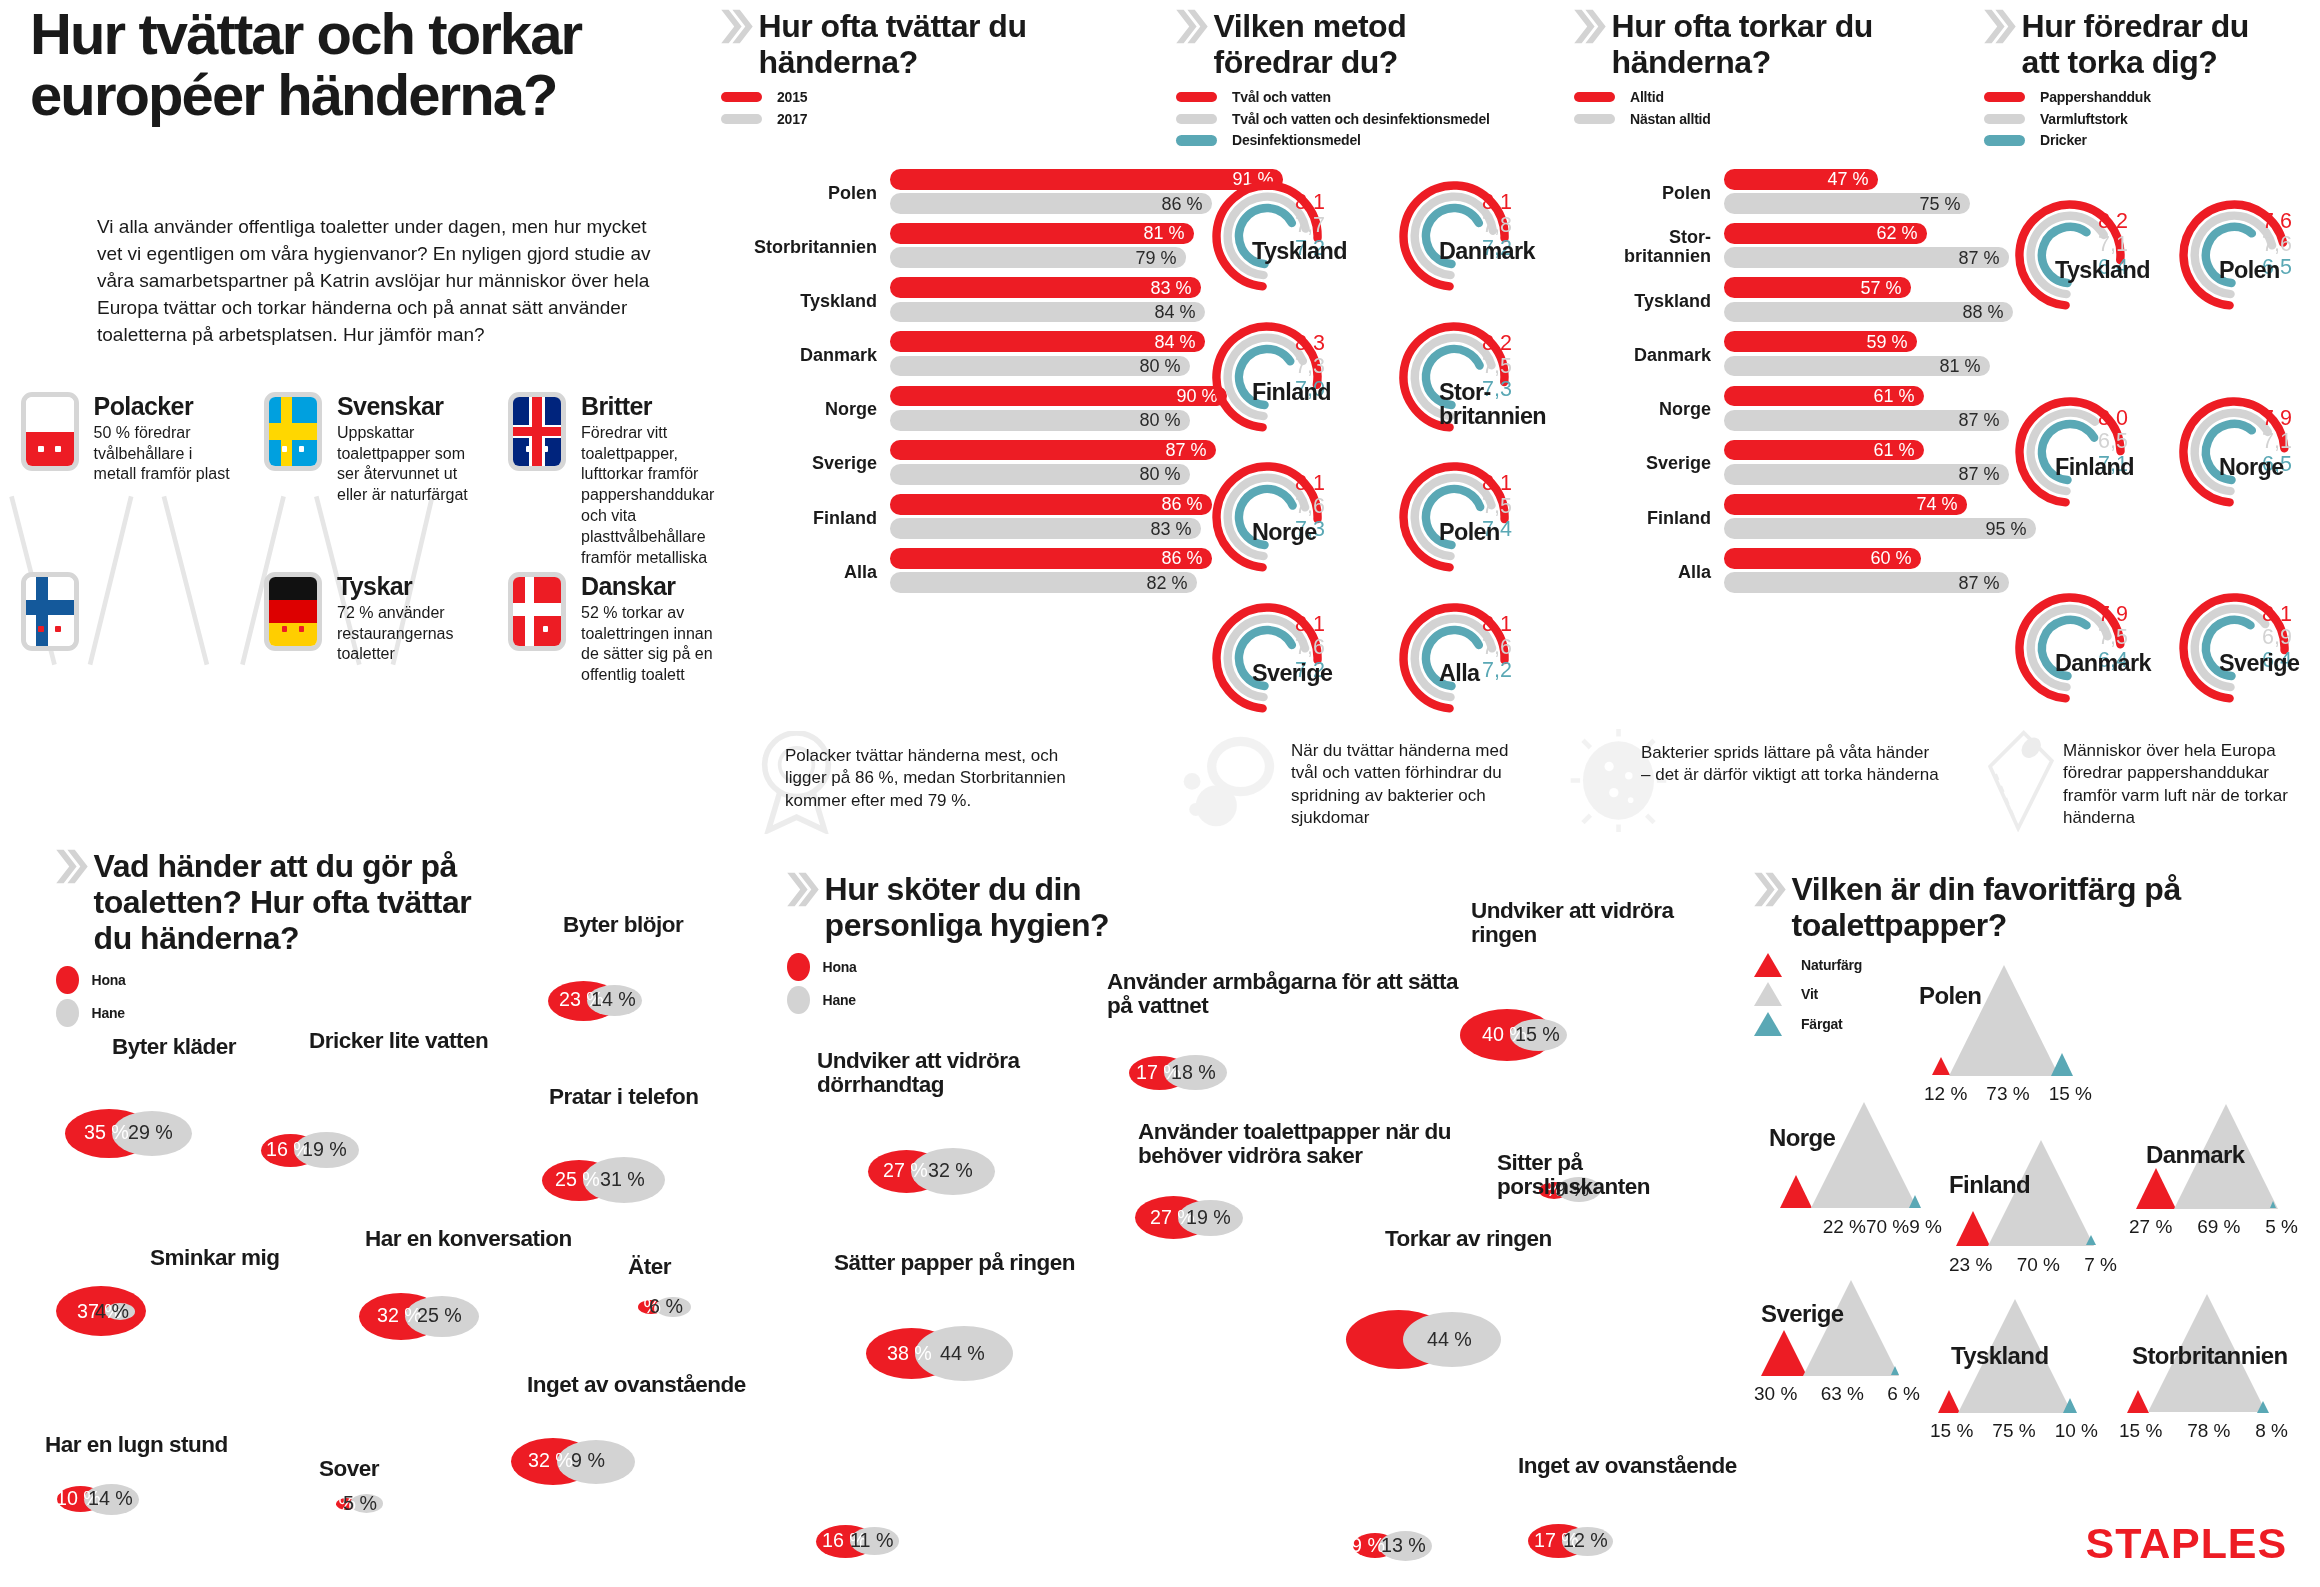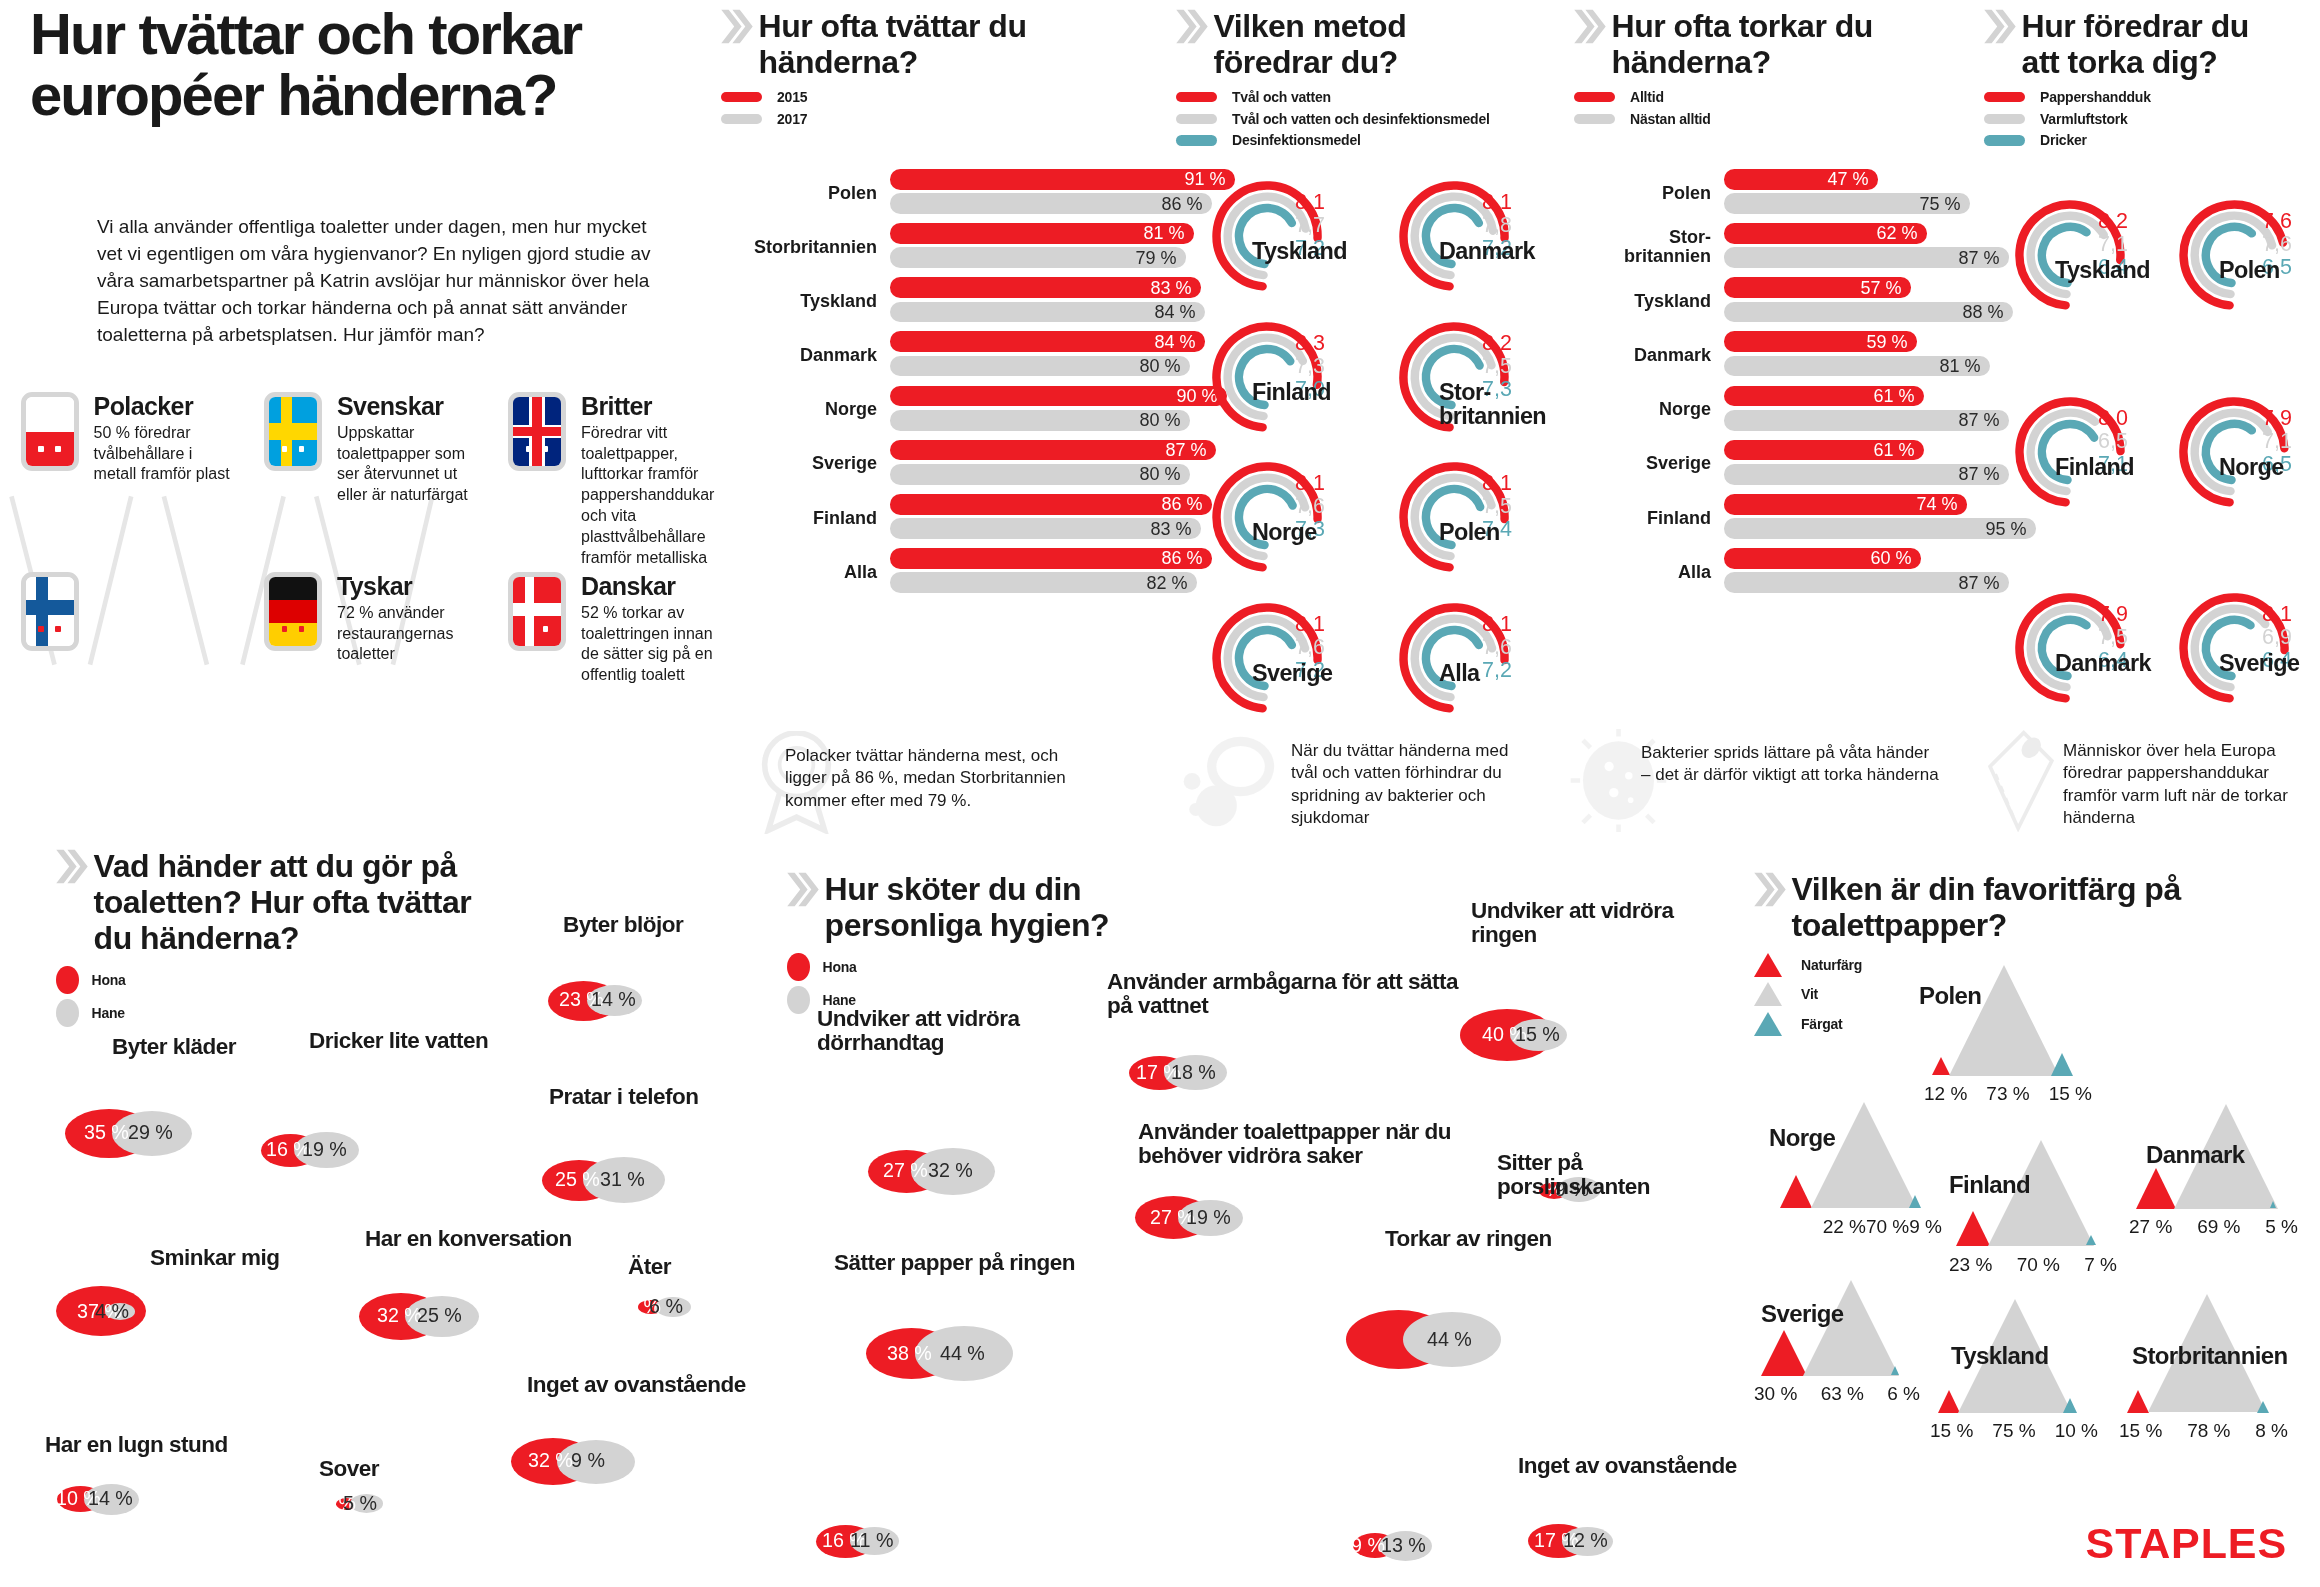--- a/index.html
+++ b/index.html
@@ -240,21 +240,21 @@
         <div class="legend-row">
           <span class="legend-swatch" style="background:#d3d3d3;"></span>
       <span class="legend-label">2017</span>
         </div>
       </div>
     </div>
     <div class="barblock" style="left:721px;top:169px;">
       <div class="barrow">
       <div class="barlabel" style="width:169px;white-space:pre-line">Polen</div>
       <div class="bars" style="width:375px">
-        <div class="bar red" style="width:345px">
+        <div class="bar red" style="width:393px">
             <span>91 %</span>
           </div>
         <div class="bar gray" style="width:322px">
             <span>86 %</span>
           </div>
       </div>
       </div>
       <div class="barrow">
       <div class="barlabel" style="width:169px;white-space:pre-line">Storbritannien</div>
       <div class="bars" style="width:375px">
@@ -810,21 +810,21 @@
           <span class="legend-swatch" style="width:22.5px;height:28px;border-radius:50%;background:#d3d3d3;margin-right:13px"></span>
           <span class="legend-label">Hane</span>
         </div>
   </div>
     </div>
     <div class="bgroup" style="left:0;top:0;width:1743px;height:1587px;">
       <div class="bub red" style="left:868px;top:1150px;width:77px;height:43px;"></div>
     <div class="bub gray" style="left:911px;top:1148px;width:84px;height:47px;"></div>
     <div class="bubval onred" style="left:883px;top:1159px;">27 %</div>
     <div class="bubval ongray" style="left:928px;top:1159px;">32 %</div>
-    <div class="blabel" style="left:817px;top:1007px;width:309px;text-align:left;">Undviker att vidröra dörrhandtag</div>
+    <div class="blabel" style="left:817px;top:1049px;width:309px;text-align:left;">Undviker att vidröra dörrhandtag</div>
       <div class="bub red" style="left:1129px;top:1056px;width:61px;height:34px;"></div>
     <div class="bub gray" style="left:1164px;top:1055px;width:63px;height:35px;"></div>
     <div class="bubval onred" style="left:1136px;top:1061px;">17 %</div>
     <div class="bubval ongray" style="left:1171px;top:1061px;">18 %</div>
     <div class="blabel" style="left:1107px;top:970px;width:356px;text-align:left;">Använder armbågarna för att sätta på vattnet</div>
       <div class="bub red" style="left:1460px;top:1009px;width:94px;height:52px;"></div>
     <div class="bub gray" style="left:1510px;top:1019px;width:57px;height:32px;"></div>
     <div class="bubval onred" style="left:1482px;top:1023px;">40 %</div>
     <div class="bubval ongray" style="left:1515px;top:1023px;">15 %</div>
     <div class="blabel" style="left:1471px;top:899px;width:244px;text-align:left;">Undviker att vidröra ringen</div>

